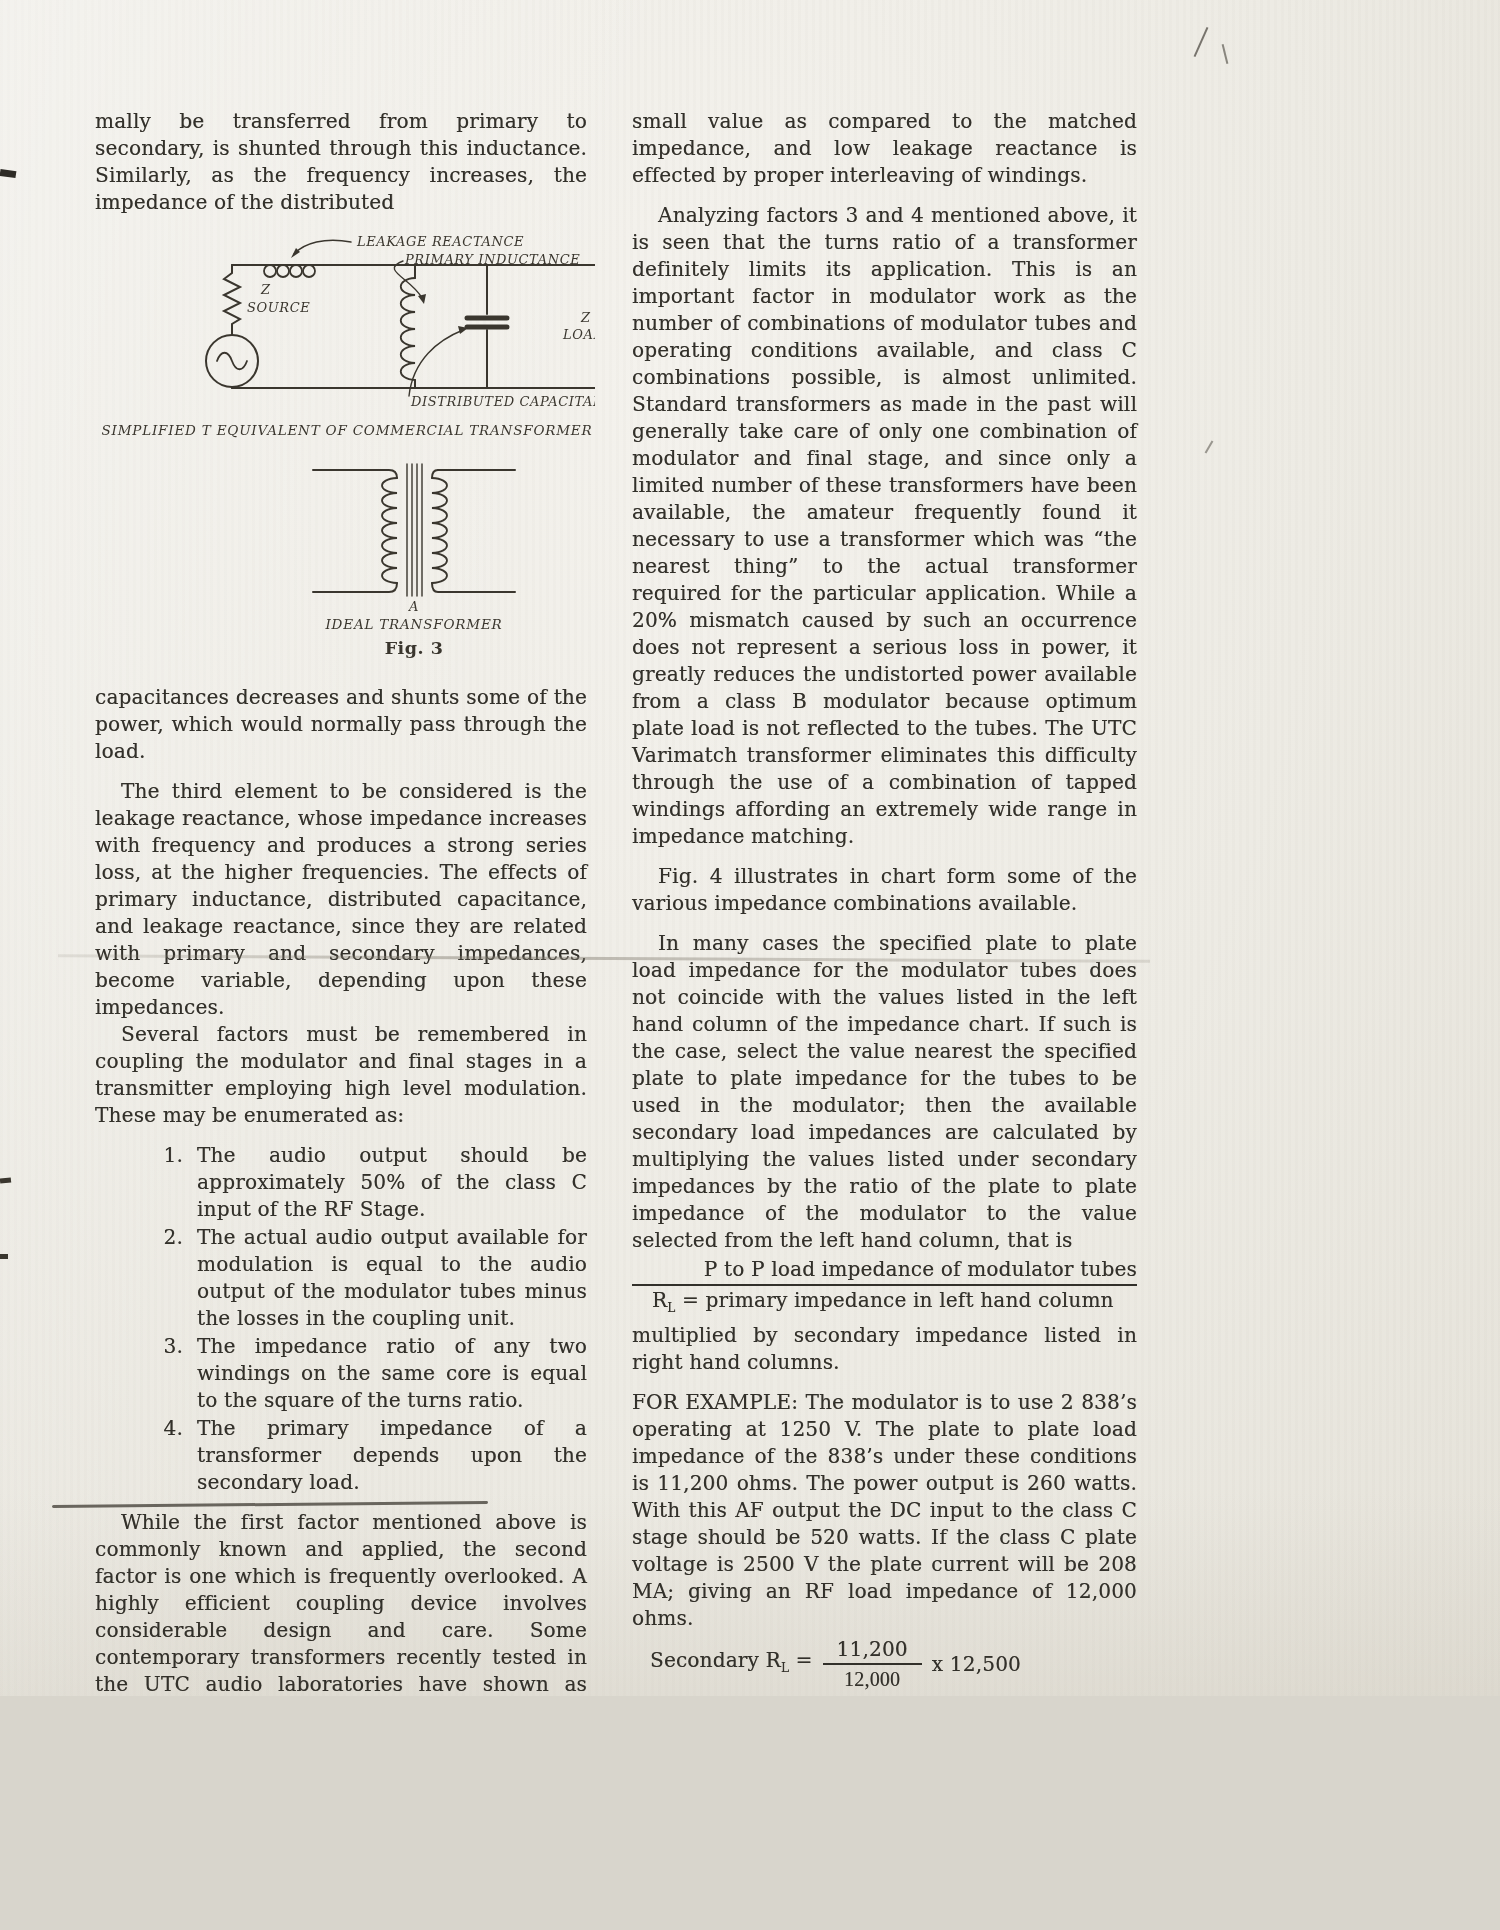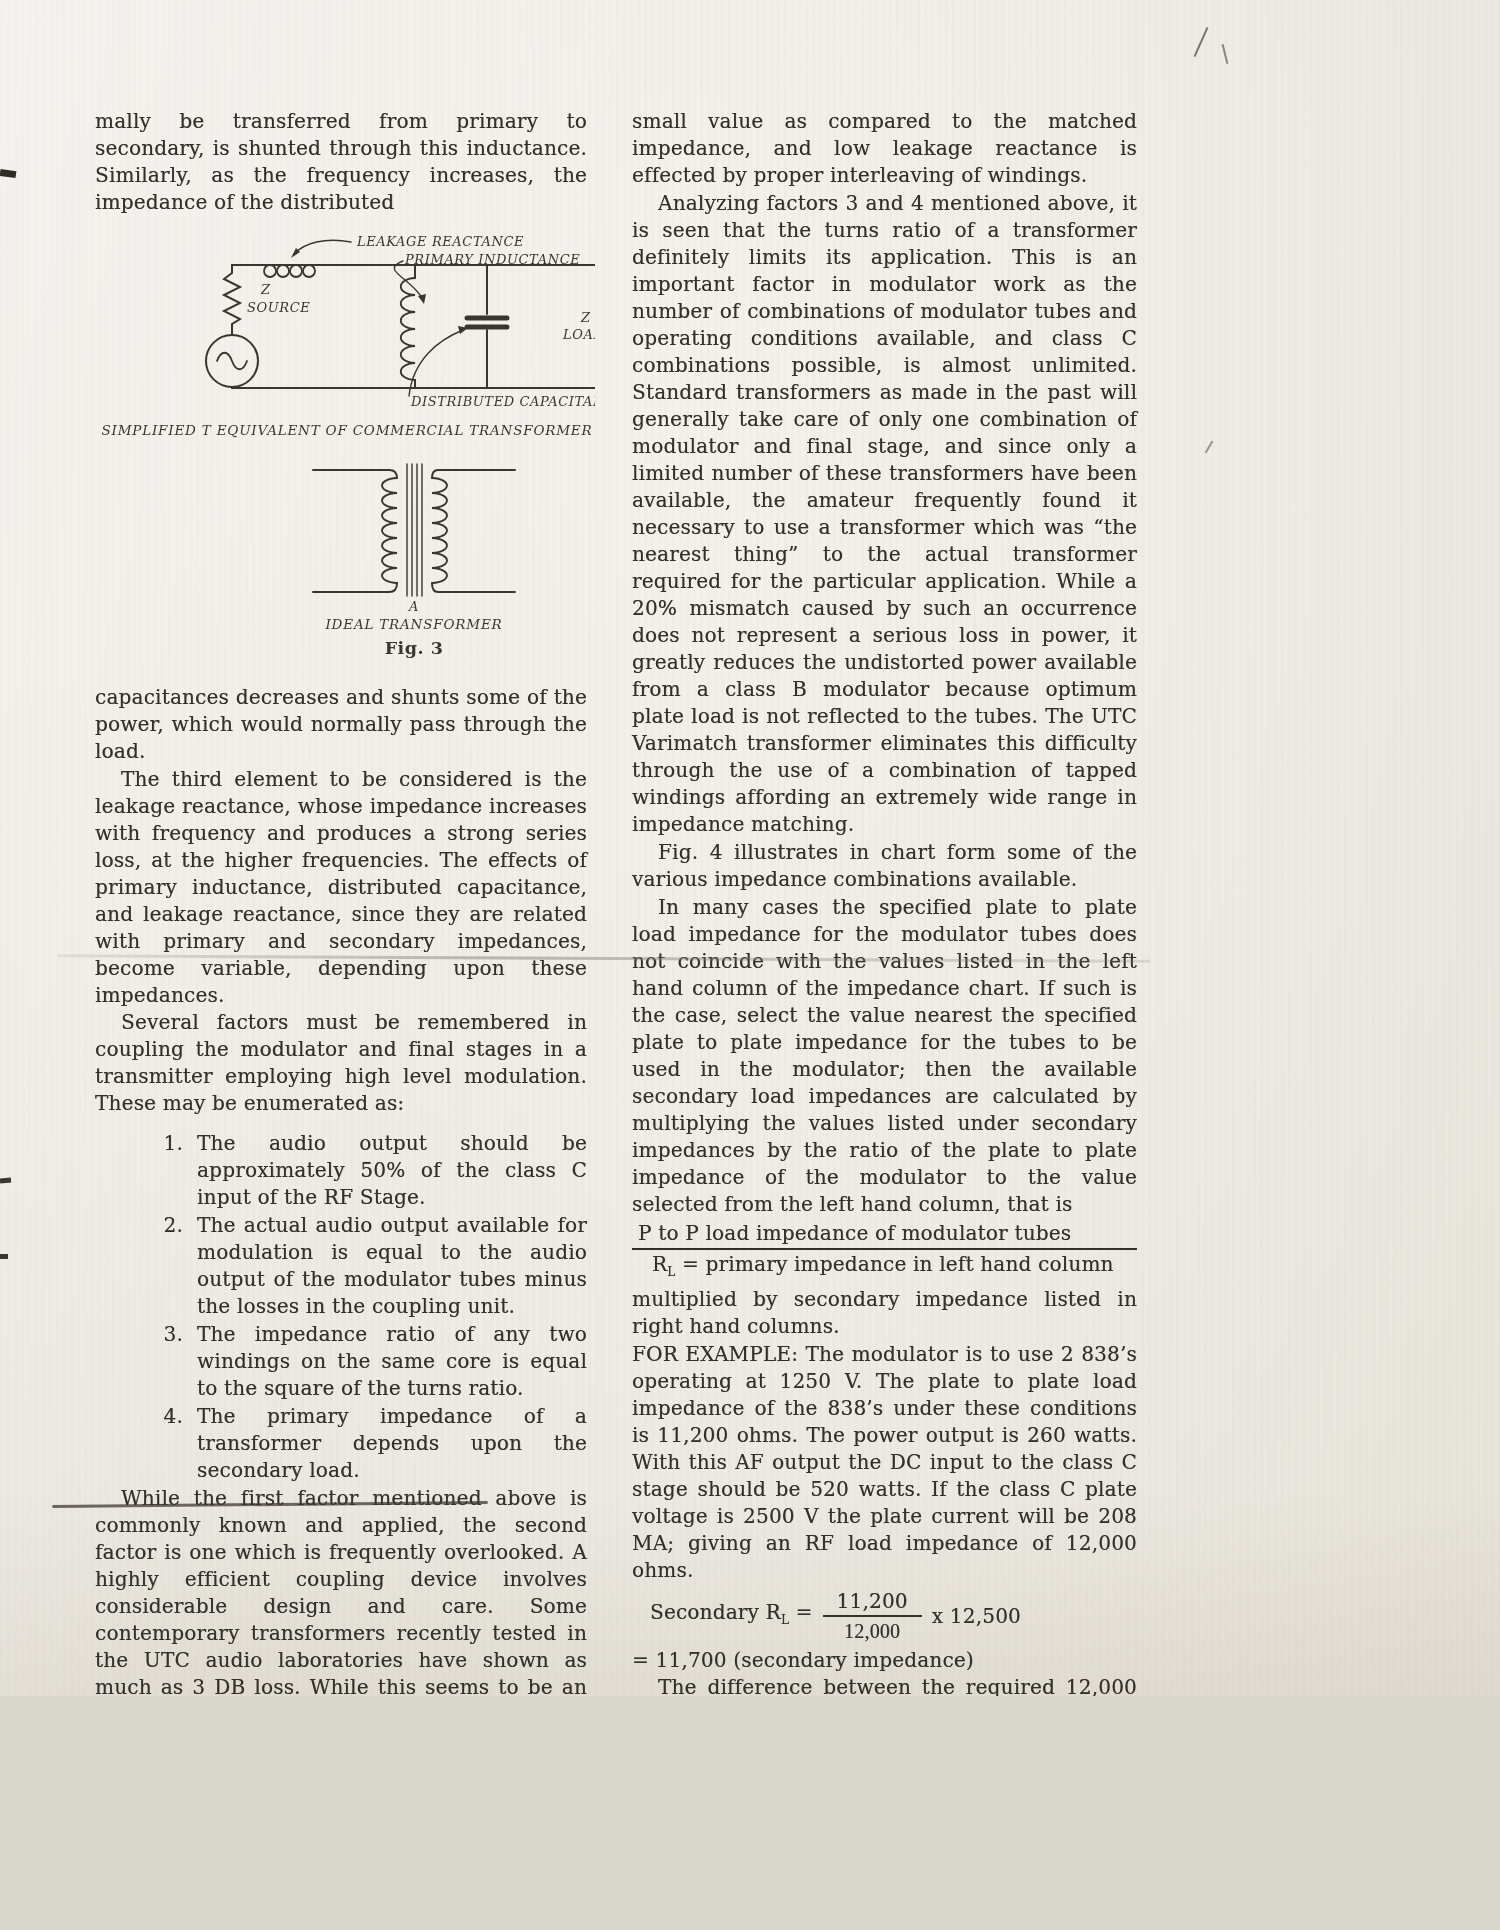--- a/index.html
+++ b/index.html
@@ -11,35 +11,35 @@
       repeating-linear-gradient(90deg, rgba(120,110,95,0.025) 0 3px, rgba(0,0,0,0) 3px 7px),
       radial-gradient(ellipse at 45% 22%, #f4f2ed 0%, #edebe4 55%, #e5e2d9 100%);
     font-family:"DejaVu Serif","Liberation Serif",serif;
     color:#32302a;
   }
   .col{position:absolute;top:108px;}
   .col-left{left:95px;width:492px;}
   .col-right{left:632px;width:505px;}
   .p{font-size:20px;line-height:27px;text-align:justify;margin:0;
      text-shadow:0.3px 0.3px 0.6px rgba(52,48,40,0.55);letter-spacing:0.2px;}
-  .sp{margin-top:1px;}
+  .sp{margin-top:13px;}
   .ind{text-indent:26px;}
   .heading{font-weight:bold;font-size:21.5px;letter-spacing:0.6px;margin:30px 0 18px 40px;
      text-align:left;text-indent:0;}
   .olist{margin:13px 0 0 0;}
   .li{display:flex;margin-bottom:1px;}
   .li .num{flex:0 0 102px;text-align:right;padding-right:14px;box-sizing:border-box;}
   .li .txt{flex:1;text-align:justify;}
   .figure-block{margin:14px 0 10px 0;}
   svg text{font-family:"DejaVu Serif","Liberation Serif",serif;fill:#3a362e;}
   .figlabel{font-style:italic;font-size:13px;letter-spacing:0.6px;}
   .figcaption{font-style:italic;font-size:13.5px;letter-spacing:0.8px;}
   .fignum{font-weight:bold;font-size:17.5px;letter-spacing:0.5px;}
   .formula-ratio{margin-top:2px;}
-  .fr-num{text-align:left;padding-left:6px;}
+  .fr-num{text-align:right;padding-left:6px;}
   .fr-line{border-top:2px solid #32302a;margin:1px 0 1px 0;}
   .fr-den{padding-left:20px;}
   sub{font-size:0.6em;}
   .formula-sub{display:flex;align-items:center;padding-left:18px;margin:4px 0 2px 0;}
   .fs-frac{display:inline-block;text-align:center;margin:0 10px;}
   .fs-n{display:block;border-bottom:2px solid #32302a;padding:0 14px 0;}
   .fs-d{display:block;padding-top:1px;font-family:Liberation Serif, serif;}
   .footer-pagenum{position:absolute;left:703px;top:1830px;font-size:15.5px;font-weight:bold;
      letter-spacing:3px;text-shadow:0.3px 0.3px 0.5px rgba(52,48,40,0.5);}
   .artifact{position:absolute;}

